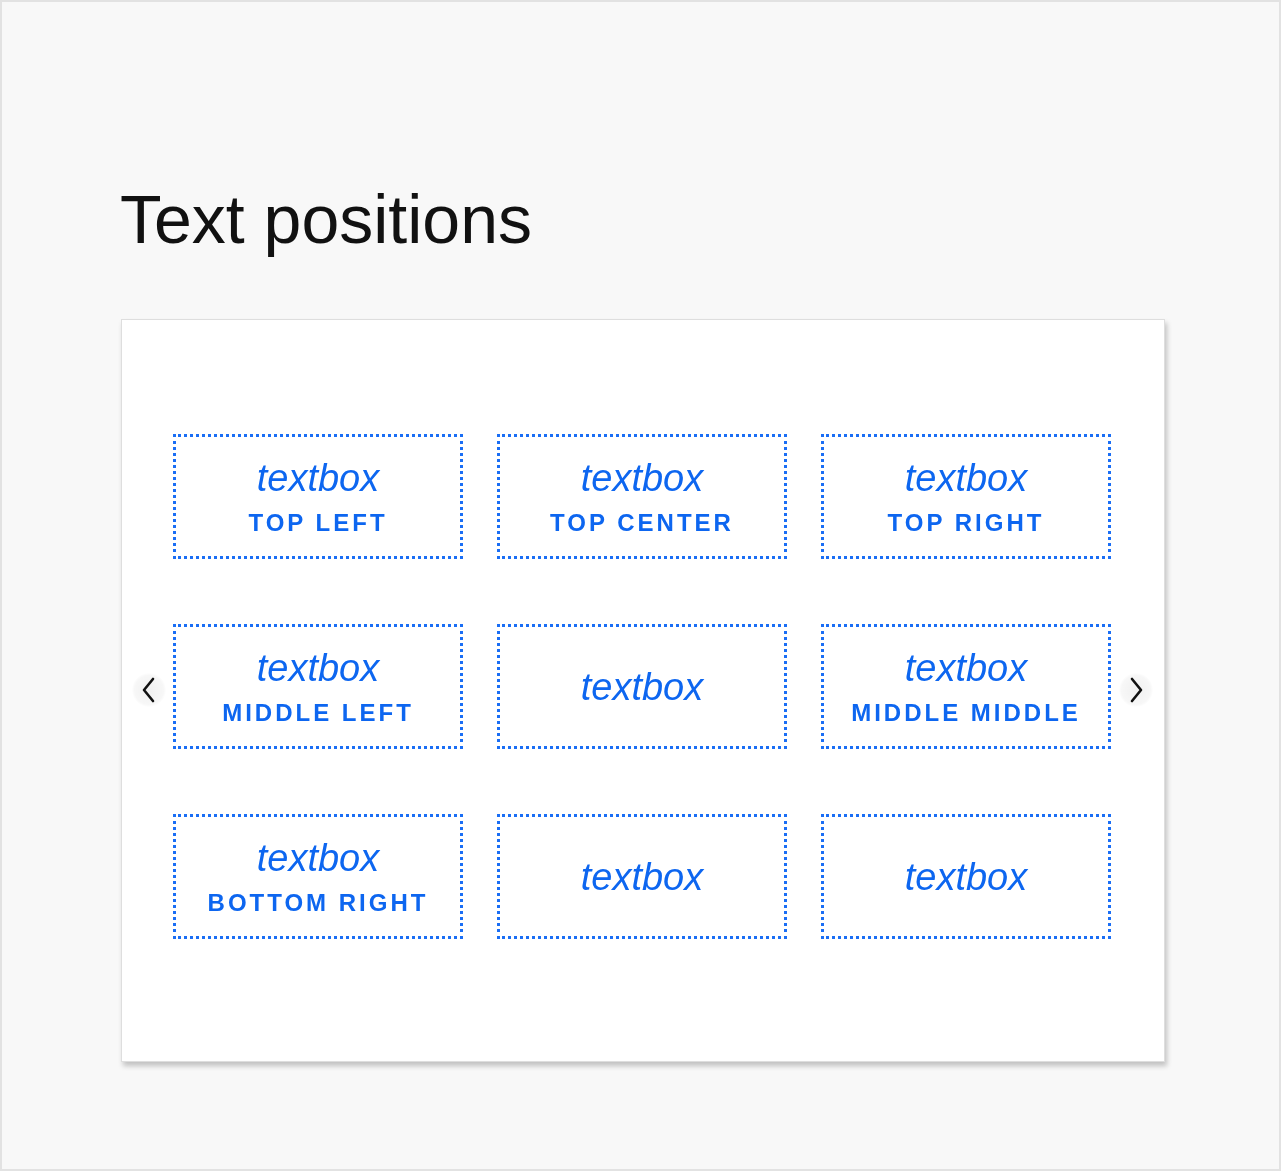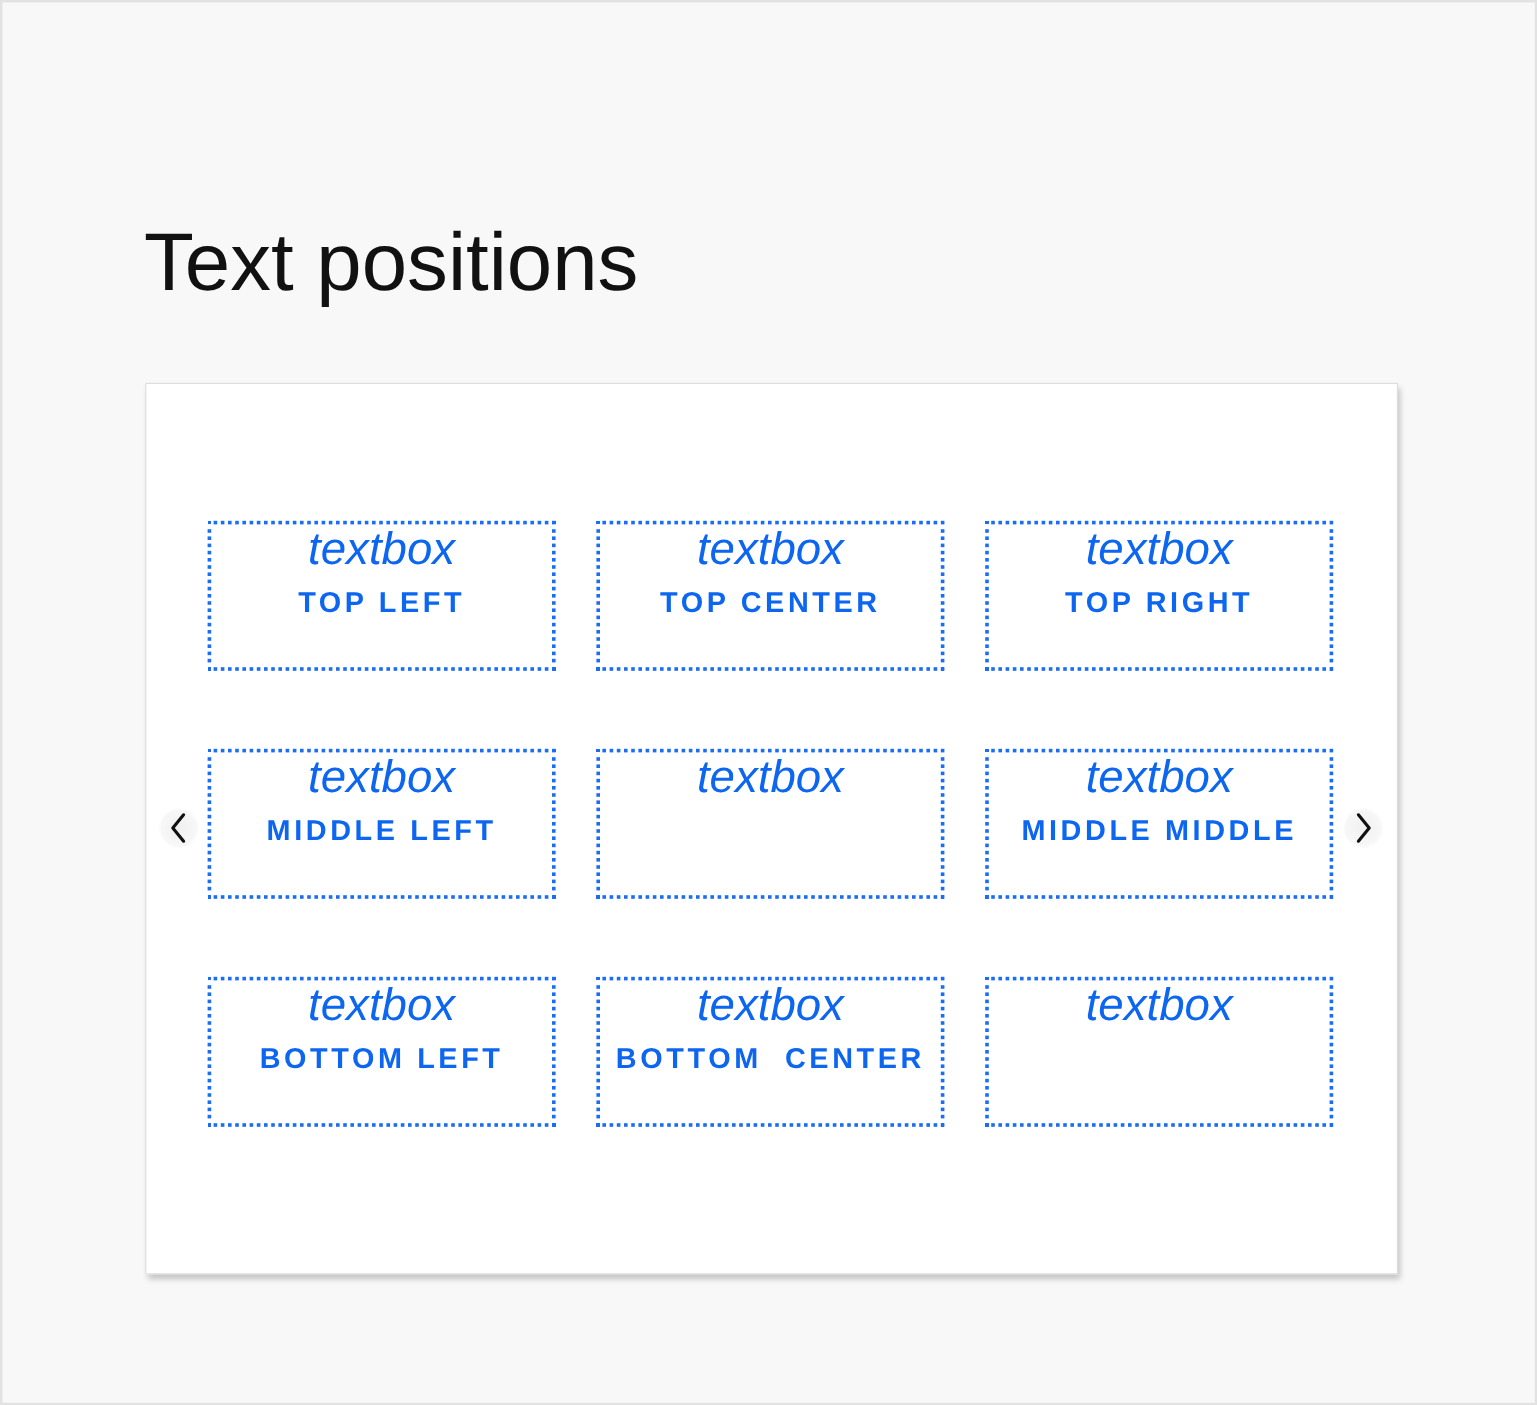--- a/index.html
+++ b/index.html
@@ -22,21 +22,21 @@
     font-family:"Liberation Sans", sans-serif;
   }
   .card {
     position:absolute; left:119px; top:317px; width:1042px; height:741px;
     background:#ffffff; border:1px solid #dedede;
     box-shadow:2px 4px 5px rgba(0,0,0,0.22);
   }
   .box {
     position:absolute; width:290px; height:125px;
     border:3px dotted #1a6ef5; box-sizing:border-box;
-    display:flex; flex-direction:column; align-items:center; justify-content:flex-start;
+    display:flex; flex-direction:column; align-items:center; justify-content:center;
     color:#0d66f0;
   }
   .box .t {
     font-style:italic; font-size:38px; line-height:42px;
     font-family:"Liberation Sans", sans-serif;
   }
   .box .p {
     font-weight:bold; font-size:24px; letter-spacing:3px; margin-top:10px; white-space:pre;
     font-family:"Liberation Sans", sans-serif;
   }
@@ -74,25 +74,24 @@
     <div class="box" style="left:375px; top:304px;">
       <span class="t">textbox</span>
     </div>
     <div class="box" style="left:699px; top:304px;">
       <span class="t">textbox</span>
       <span class="p">MIDDLE MIDDLE</span>
     </div>
 
     <div class="box" style="left:51px; top:494px;">
       <span class="t">textbox</span>
-      <span class="p">BOTTOM LEFT</span>
+      <span class="p">BOTTOM RIGHT</span>
     </div>
     <div class="box" style="left:375px; top:494px;">
       <span class="t">textbox</span>
-      <span class="p">BOTTOM  CENTER</span>
     </div>
     <div class="box" style="left:699px; top:494px;">
       <span class="t">textbox</span>
     </div>
 
     <div class="arrow" style="left:10px; top:353px;">
       <svg width="16" height="26" viewBox="0 0 16 26">
         <polyline points="12,2 3,13 12,24" fill="none" stroke="#111" stroke-width="2.6" stroke-linecap="round" stroke-linejoin="round"></polyline>
       </svg>
     </div>

